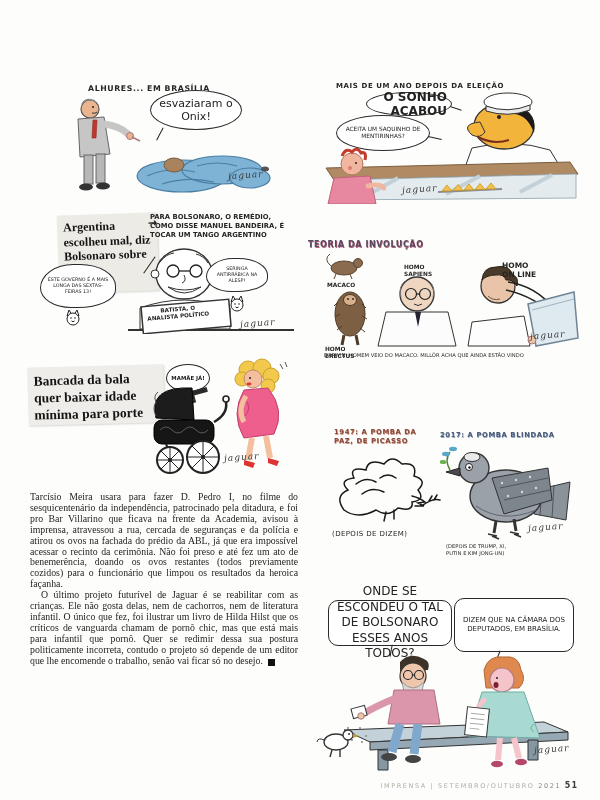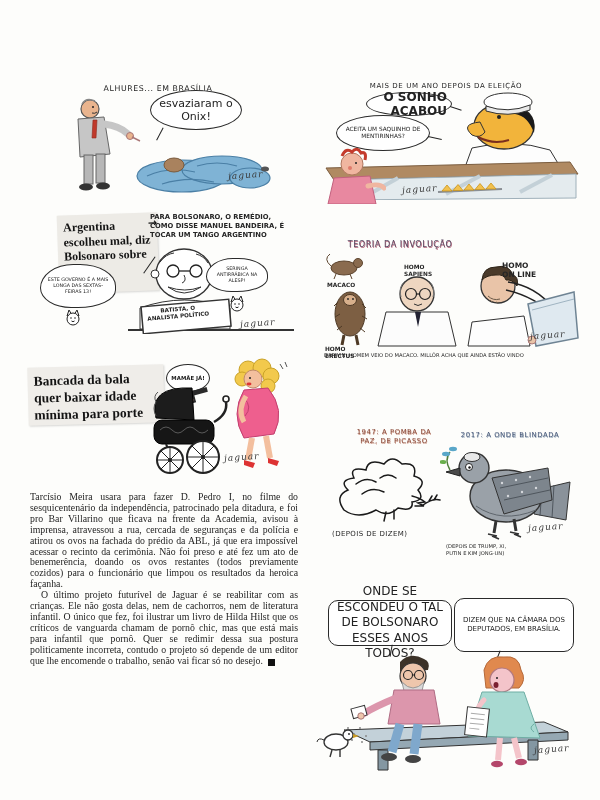--- a/index.html
+++ b/index.html
@@ -1,20 +1,20 @@
 <!DOCTYPE html>
 <html><head>
 <meta charset="utf-8">
 <style>
   html,body{margin:0;padding:0;}
   body{width:600px;height:800px;background:#ffffff;font-family:"Liberation Sans",sans-serif;}
   .page{position:relative;width:600px;height:800px;background:#fdfdfb;overflow:hidden;}
   .abs{position:absolute;}
   .hand{font-family:"DejaVu Sans",sans-serif;color:#262626;}
-  .title{font-weight:normal;letter-spacing:.6px;text-align:center;}
+  .title{font-weight:bold;letter-spacing:.6px;}
   .bubble{position:absolute;background:#fff;border:1.3px solid #2a2a2a;display:flex;align-items:center;justify-content:center;
           text-align:center;font-family:"DejaVu Sans",sans-serif;color:#222;padding:2px 4px;box-sizing:border-box;}
   .ellipse{border-radius:50%;}
   .round{border-radius:10px;}
   .cloud{border-radius:48% 52% 55% 45%/60% 55% 45% 50%;}
   .tline{position:absolute;background:#222;height:1.4px;transform-origin:left center;}
   .clip{position:absolute;background:#edebe6;color:#141414;font-family:"Liberation Serif",serif;font-weight:bold;
         padding:5px 6px;box-sizing:border-box;box-shadow:1px 1px 2px rgba(0,0,0,.15);}
   .sig{position:absolute;font-family:"DejaVu Serif",serif;font-style:italic;font-size:9px;color:#3a3a3a;
        transform:rotate(-4deg);letter-spacing:1px;}
@@ -231,21 +231,21 @@
       <circle cx="34" cy="17" r="1" fill="#222"></circle>
       <circle cx="28" cy="22" r="2" fill="#e07a6a"></circle>
       <path d="M20,10 q4,-9 10,-4 q5,-6 9,1 q6,-2 4,7" fill="none" stroke="#c43b2c" stroke-width="3"></path>
       <path d="M46,40 Q58,37 62,42" stroke="#f0b6a0" stroke-width="5" fill="none" stroke-linecap="round"></path>
     </svg>
     <div class="sig" style="left:402px;top:184px;">jaguar</div>
   </div>
 
   
   <div style="display:contents">
-    <div class="abs hand title" style="left:320px;top:240px;width:160px;font-size:8px;color:#5b4a63;text-shadow:.6px .6px 0 #b5647a;">TEORIA DA INVOLUÇÃO</div>
+    <div class="abs hand title" style="left:308px;top:240px;width:160px;font-size:8px;color:#5b4a63;text-shadow:.6px .6px 0 #b5647a;">TEORIA DA INVOLUÇÃO</div>
     <svg class="abs" style="left:322px;top:252px;" width="258" height="96" viewBox="0 0 258 96">
       <g stroke="#5d452f" fill="#8a6b4f">
         <ellipse cx="22" cy="16" rx="13" ry="7"></ellipse>
           <circle cx="36" cy="11" r="4.5"></circle>
         <path d="M9,14 Q1,7 8,2" fill="none"></path>
         <line x1="14" y1="22" x2="12" y2="27"></line>
           <line x1="28" y1="22" x2="30" y2="27"></line>
       </g>
       <ellipse cx="28" cy="62" rx="15" ry="22" fill="#7d5f43" stroke="#4e3a26"></ellipse>
       <path d="M16,50 l-4,4 M18,62 l-5,3 M20,74 l-5,4 M40,52 l4,4 M40,64 l5,3 M38,76 l5,4" stroke="#4e3a26"></path>
@@ -284,21 +284,21 @@
     <div class="abs hand pre" style="left:502px;top:262px;font-size:7.5px;font-weight:bold;line-height:1.15;">HOMO
 ON LINE</div>
     <div class="abs caption" style="left:324px;top:352px;width:256px;font-size:5.2px;">DARWIN: HOMEM VEIO DO MACACO. MILLÔR ACHA QUE AINDA ESTÃO VINDO</div>
     <div class="sig" style="left:530px;top:330px;">jaguar</div>
   </div>
 
   
   <div style="display:contents">
     <div class="abs hand pre title" style="left:334px;top:428px;width:120px;font-size:6.8px;line-height:1.3;color:#8a4a3a;text-shadow:.5px .5px 0 #c98;">1947: A POMBA DA
 PAZ, DE PICASSO</div>
-    <div class="abs hand title" style="left:440px;top:431px;width:140px;font-size:6.8px;color:#4a5a7a;text-shadow:.5px .5px 0 #9ab;">2017: A ONDE BLINDADA</div>
+    <div class="abs hand title" style="left:440px;top:431px;width:140px;font-size:6.8px;color:#4a5a7a;text-shadow:.5px .5px 0 #9ab;">2017: A POMBA BLINDADA</div>
     <svg class="abs" style="left:328px;top:448px;" width="115" height="84" viewBox="0 0 115 84">
       <g fill="none" stroke="#1a1a1a" stroke-width="1.5" stroke-linecap="round">
         <path d="M16,62 Q6,48 20,42 Q10,32 26,30 Q20,18 38,22 Q40,10 56,16 Q64,6 74,16 Q90,14 86,28 Q100,32 90,42 Q98,52 84,54 Q86,64 70,60 Q60,70 48,62 Q30,72 16,62 Z"></path>
         <path d="M28,36 q10,-8 20,-2 M34,46 q10,-8 22,-2 M52,30 q8,-6 16,0"></path>
         <path d="M84,48 q8,2 13,6 l-7,1 l6,3 l-9,0"></path>
         <path d="M95,57 q10,-7 17,-5 M101,53 l3,-5 M106,52 l3,-5"></path>
         <path d="M58,64 l-2,9 M66,62 l0,9"></path>
       </g>
     </svg>
     <svg class="abs" style="left:440px;top:440px;" width="132" height="104" viewBox="0 0 132 104">
@@ -398,14 +398,21 @@
       <path d="M37,98 l6,2 l-6,2 Z" fill="#c99a22"></path>
       <circle cx="33" cy="98" r=".9" fill="#222"></circle>
       <path d="M8,104 q-6,-3 -7,2" stroke="#333" fill="none"></path>
       <line x1="16" y1="114" x2="14" y2="121" stroke="#333" stroke-width="1.4"></line>
       <line x1="24" y1="114" x2="24" y2="121" stroke="#333" stroke-width="1.4"></line>
     </svg>
     <div class="sig" style="left:534px;top:744px;">jaguar</div>
   </div>
 
   
+  <div class="footer">
+    <span>IMPRENSA</span>
+    <span>|</span>
+    <span>SETEMBRO/OUTUBRO</span>
+    <span class="yr">2021</span>
+    <span class="pg">51</span>
+  </div>
 
 </div>
 
 </body></html>

